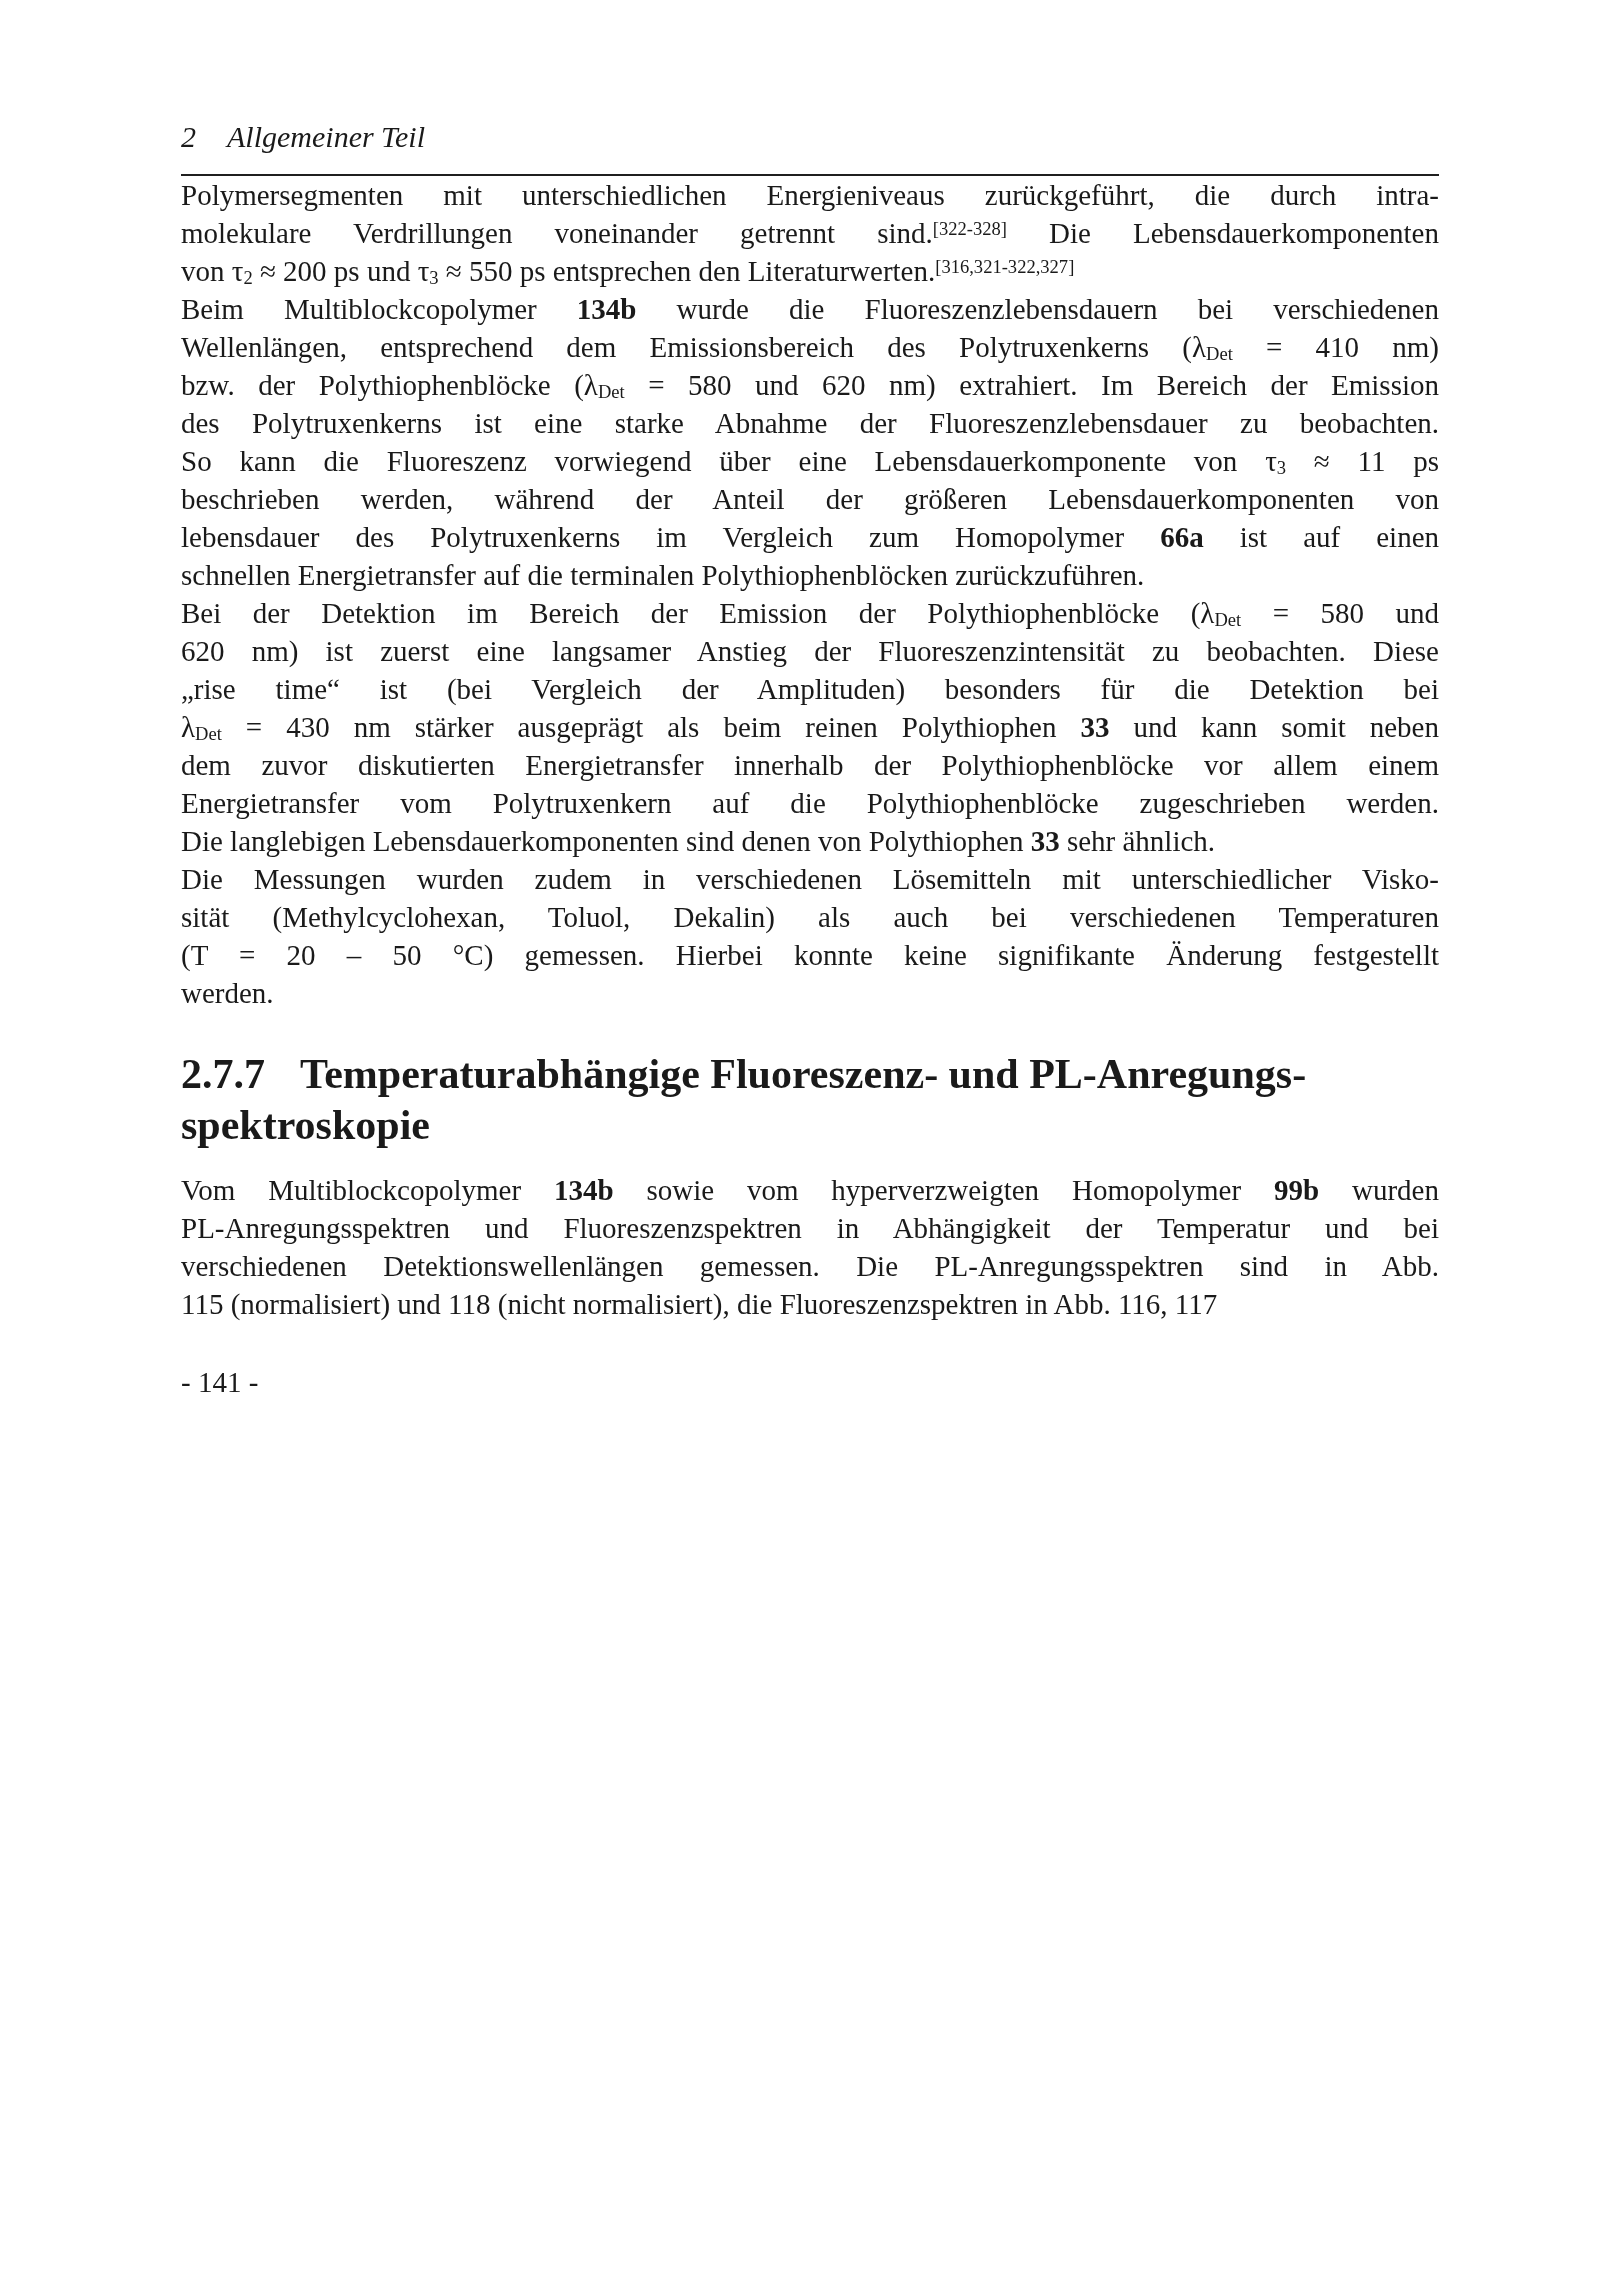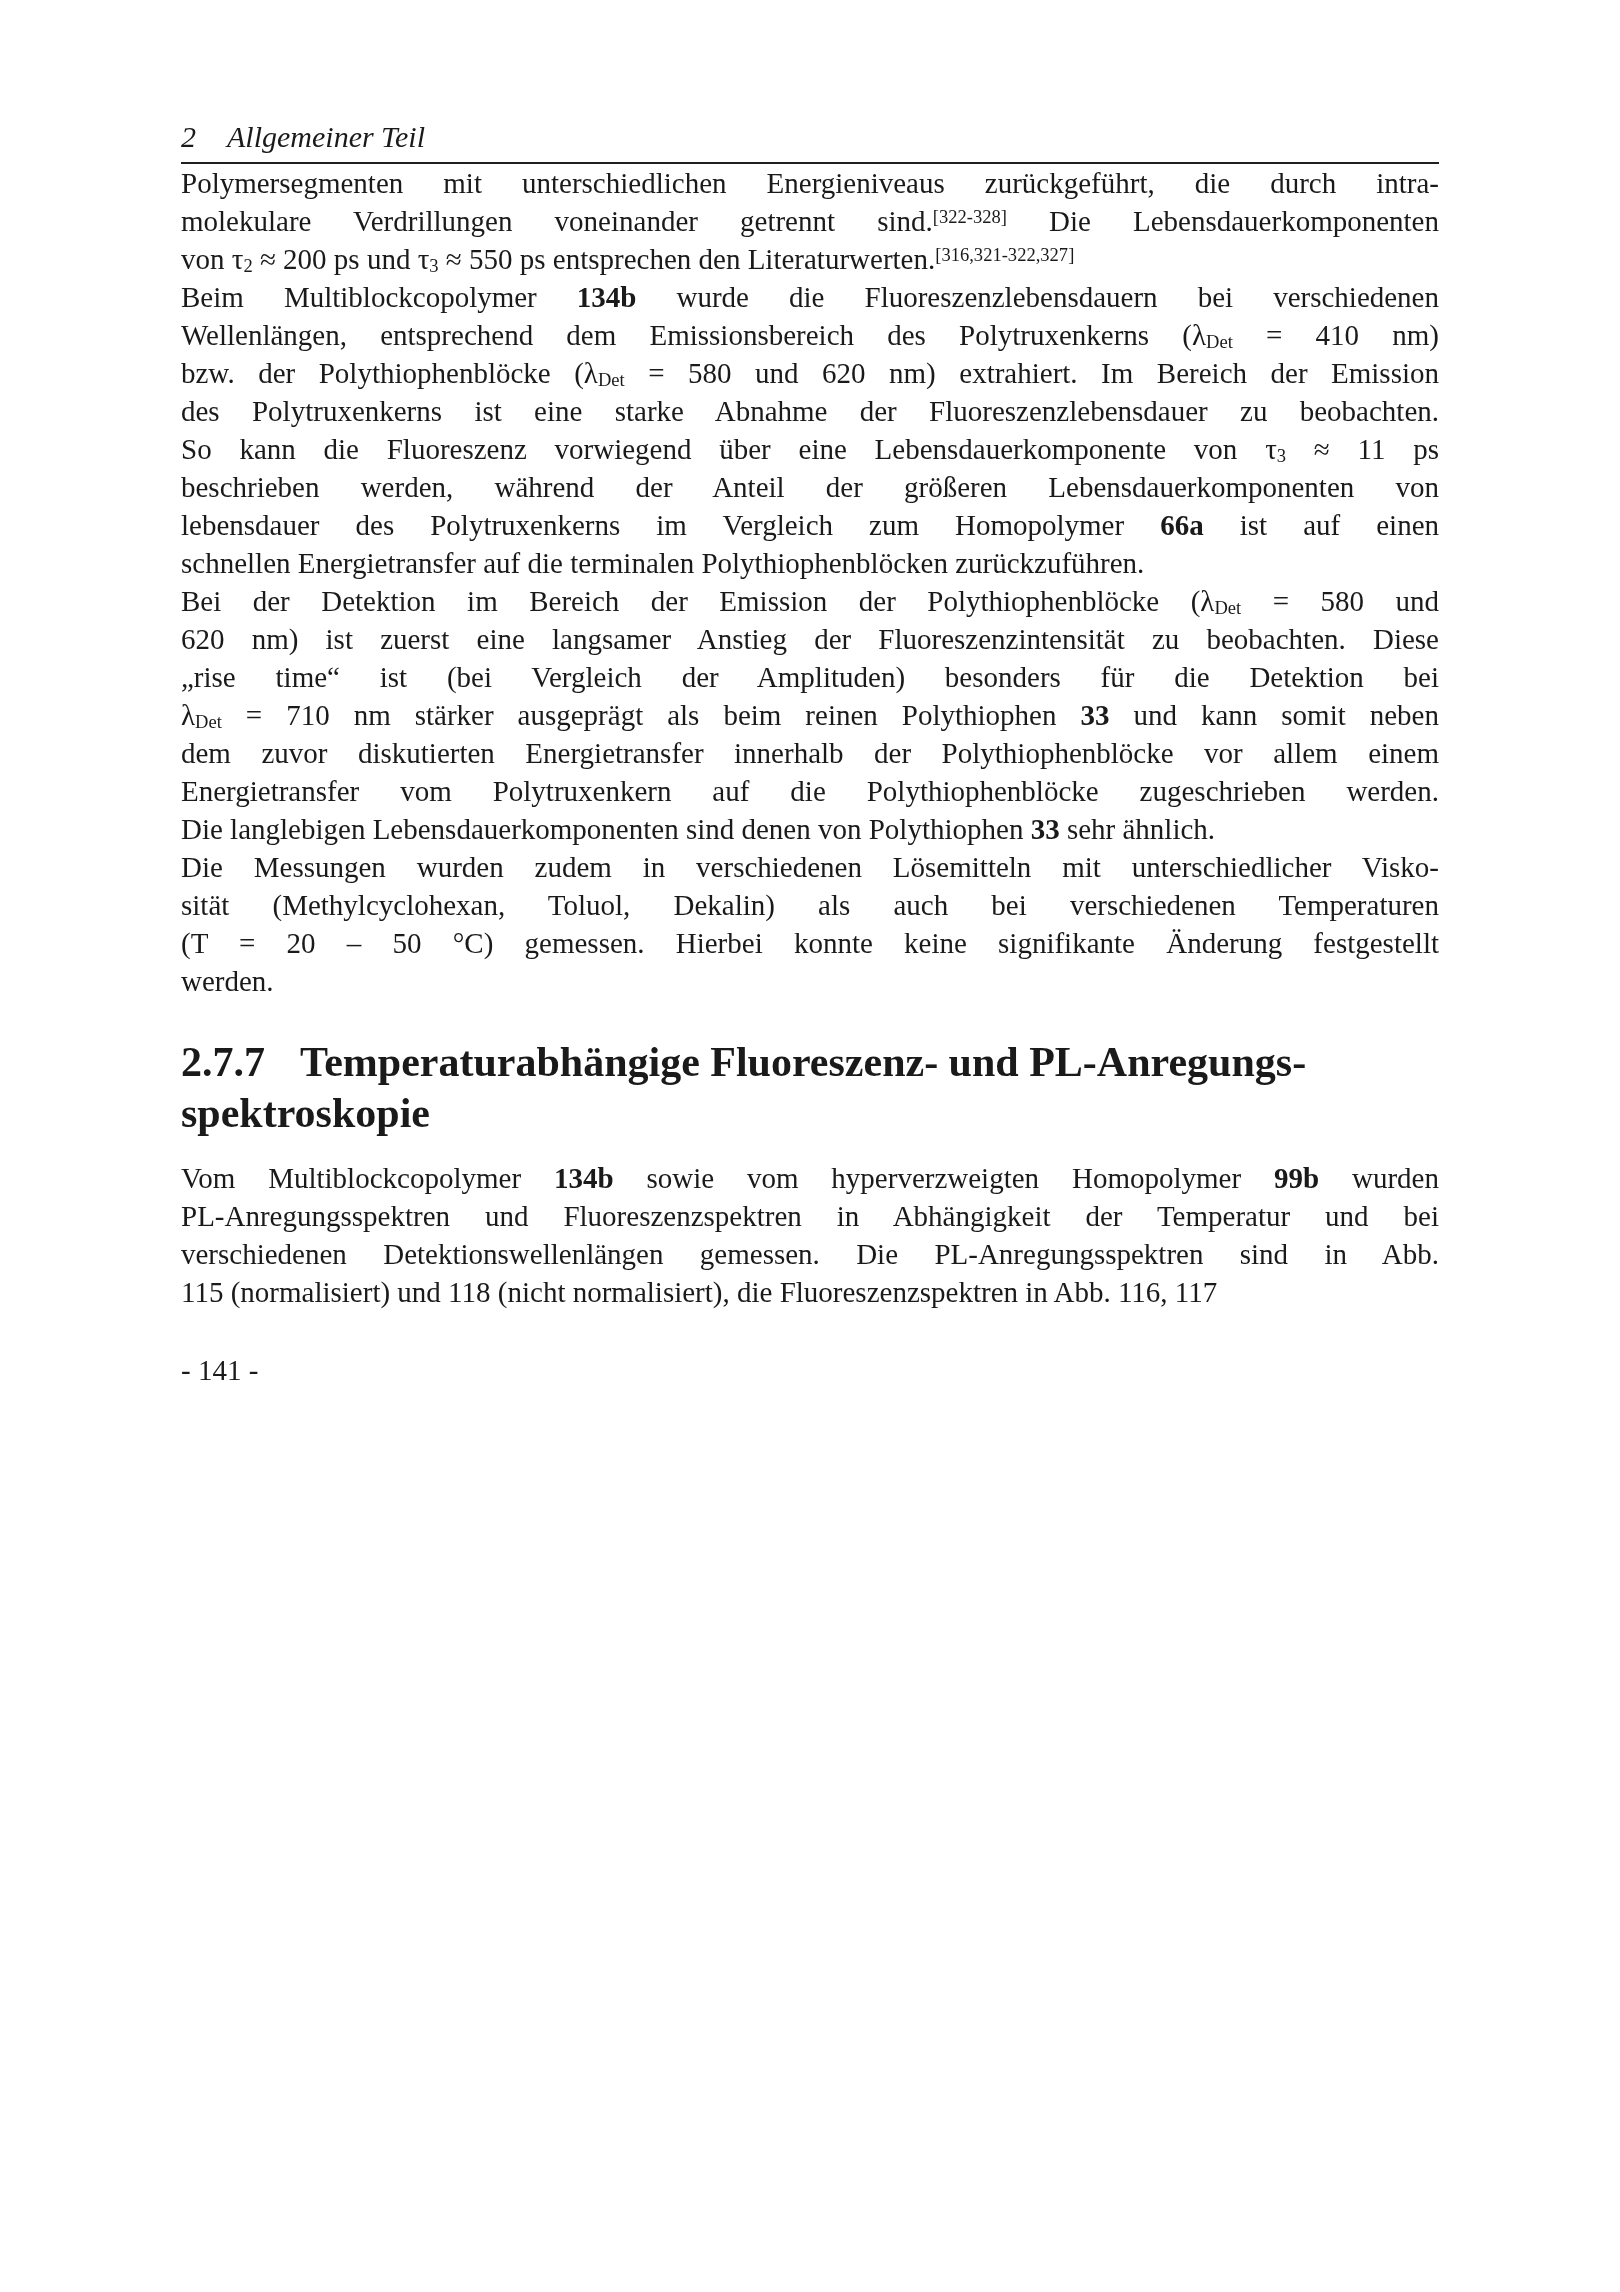--- a/index.html
+++ b/index.html
@@ -15,21 +15,21 @@
     padding: 118px 181px 0 181px;
     overflow: hidden;
   }
 
   
   .running-header {
     font-style: italic;
     font-size: 30px;
     line-height: 37px;
     border-bottom: 2px solid #1f1f1f;
-    padding-bottom: 7px;
+    padding-bottom: 19px;
   }
   .running-header .ch-num { margin-right: 31px; }
 
   
   .body {
     font-size: 29px;
     line-height: 38px;
   }
 
   .paragraph .line {
@@ -104,21 +104,21 @@
         <div class="line"><span>des Polytruxenkerns ist eine starke Abnahme der Fluoreszenzlebensdauer zu beobachten.</span></div>
         <div class="line"><span>So kann die Fluoreszenz vorwiegend über eine Lebensdauerkomponente von τ</span><span class="sub">3</span><span> ≈ 11 ps</span></div>
         <div class="line"><span>beschrieben werden, während der Anteil der größeren Lebensdauerkomponenten von</span></div>
         <div class="line"><span>lebensdauer des Polytruxenkerns im Vergleich zum Homopolymer </span><span class="bold">66a</span><span> ist auf einen</span></div>
         <div class="line last"><span>schnellen Energietransfer auf die terminalen Polythiophenblöcken zurückzuführen.</span></div>
       </div>
       <div class="paragraph">
         <div class="line"><span>Bei der Detektion im Bereich der Emission der Polythiophenblöcke (λ</span><span class="sub">Det</span><span> = 580 und</span></div>
         <div class="line"><span>620 nm) ist zuerst eine langsamer Anstieg der Fluoreszenzintensität zu beobachten. Diese</span></div>
         <div class="line"><span>„rise time“ ist (bei Vergleich der Amplituden) besonders für die Detektion bei</span></div>
-        <div class="line"><span>λ</span><span class="sub">Det</span><span> = 710 nm stärker ausgeprägt als beim reinen Polythiophen </span><span class="bold">33</span><span> und kann somit neben</span></div>
+        <div class="line"><span>λ</span><span class="sub">Det</span><span> = 430 nm stärker ausgeprägt als beim reinen Polythiophen </span><span class="bold">33</span><span> und kann somit neben</span></div>
         <div class="line"><span>dem zuvor diskutierten Energietransfer innerhalb der Polythiophenblöcke vor allem einem</span></div>
         <div class="line"><span>Energietransfer vom Polytruxenkern auf die Polythiophenblöcke zugeschrieben werden.</span></div>
         <div class="line last"><span>Die langlebigen Lebensdauerkomponenten sind denen von Polythiophen </span><span class="bold">33</span><span> sehr ähnlich.</span></div>
       </div>
       <div class="paragraph">
         <div class="line"><span>Die Messungen wurden zudem in verschiedenen Lösemitteln mit unterschiedlicher Visko-</span></div>
         <div class="line"><span>sität (Methylcyclohexan, Toluol, Dekalin) als auch bei verschiedenen Temperaturen</span></div>
         <div class="line"><span>(T = 20 – 50 °C) gemessen. Hierbei konnte keine signifikante Änderung festgestellt</span></div>
         <div class="line last"><span>werden.</span></div>
       </div>

